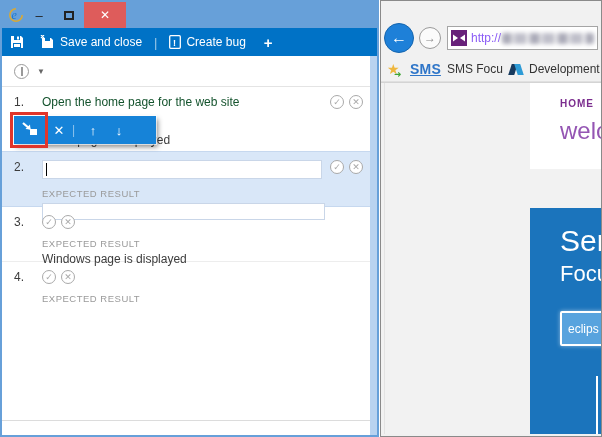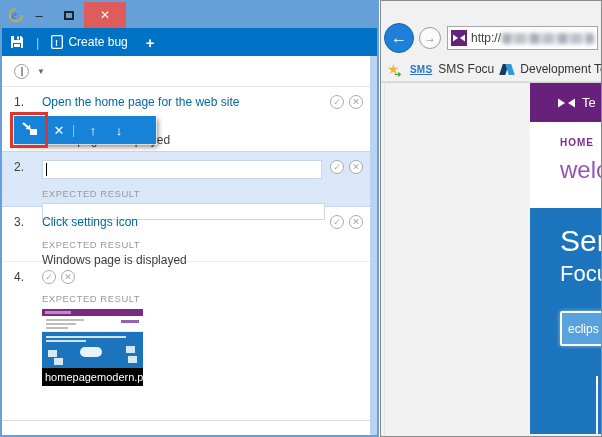--- a/index.html
+++ b/index.html
@@ -24,21 +24,21 @@
   .info-icon { width:15px; height:15px; border:1px solid #9a9a9a; border-radius:50%; position:relative; margin-right:8px; }
   .info-icon::after { content:""; position:absolute; left:6px; top:2px; width:1.5px; height:9px; background:#9a9a9a; }
   .hdr-caret { font-size:8px; color:#666; margin-right:14px; }
 
   .tr-scrollstrip { position:absolute; top:54px; right:0; bottom:0; width:7px; background:#B9D3F0; }
 
   .steps { position:relative; }
   .step { position:relative; padding:8px 14px 0 12px; }
   .step-row { display:flex; align-items:flex-start; }
   .step-num { width:28px; font-size:12px; color:#3c3c3c; }
-  .step-action { flex:1; font-size:12px; color:#0369a1; line-height:15px; padding-right:6px; }
+  .step-action { flex:1; font-size:12px; color:#14532d; line-height:15px; padding-right:6px; }
   .step-marks { display:flex; gap:5px; }
   .mark { width:14px; height:14px; border:1px solid #a9a9a9; border-radius:50%; color:#a9a9a9; font-size:9px; line-height:12px; text-align:center; background:#fff; }
   .exp-label { margin:9px 0 0 28px; font-size:9.5px; color:#9a9a9a; letter-spacing:0.5px; }
   .exp-text { margin:3px 0 0 28px; font-size:12px; color:#3c3c3c; line-height:15px; }
 
   .s1 { height:64px; }
   .s2 { height:56px; background:#D9E7F8; border-top:1px solid #C6D8EF; border-bottom:1px solid #C6D8EF; }
   .s3 { height:55px; border-bottom:1px solid #EDEDED; }
   .s4 { height:158px; }
 
@@ -77,27 +77,27 @@
   .wicon svg { display:block; }
 
   
   .br-window { position:absolute; left:380px; top:0; width:222px; height:437px; background:#F1F1F1; border:1px solid #8A8A8A; }
   .br-top { height:18px; }
   .br-nav { height:38px; display:flex; align-items:center; padding:0 3px; }
   .nav-back { width:30px; height:30px; border-radius:50%; background:#1E80D8; border:1px solid #1565AE; color:#fff; font-size:16px; font-weight:bold; display:flex; align-items:center; justify-content:center; flex:none; }
   .nav-fwd { width:22px; height:22px; border-radius:50%; background:#FBFBFB; border:1px solid #9a9a9a; color:#8a8a8a; font-size:12px; display:flex; align-items:center; justify-content:center; margin-left:5px; flex:none; }
   .addr-bar { flex:1; height:24px; background:#fff; border:1px solid #A5A5A5; margin-left:6px; display:flex; align-items:center; padding:0 3px; overflow:hidden; }
   .favicon-vs { width:16px; height:16px; background:#68217A; display:flex; align-items:center; justify-content:center; flex:none; }
-  .addr-proto { font-size:12px; color:#404040; margin-left:4px; white-space:nowrap; }
+  .addr-proto { font-size:12px; color:#8b5cf6; margin-left:4px; white-space:nowrap; }
   .addr-blur { flex:1; height:11px; margin-left:1px; border-radius:2px; background:repeating-linear-gradient(90deg,#ABABB8 0 9px,#DDDDE2 9px 13px,#BFBFCA 13px 24px,#E9E9EC 24px 28px); filter:blur(2px); }
   .br-fav { height:25px; display:flex; align-items:center; gap:6px; padding:0 6px; font-size:12px; color:#333; border-bottom:1px solid #E0E0E0; white-space:nowrap; overflow:hidden; }
   .fav-star { position:relative; width:17px; height:16px; flex:none; }
   .fav-star .st { color:#EFB73E; font-size:14px; line-height:16px; }
   .fav-star .ar { position:absolute; left:7px; bottom:-2px; color:#3FA535; font-size:9px; font-weight:bold; }
-  .sms-mini { color:#2E75C8; font-size:10px; font-weight:bold; letter-spacing:0.2px;text-decoration:underline; }
+  .sms-mini { color:#2E75C8; font-size:14px; font-weight:bold; letter-spacing:0.2px;text-decoration:underline; }
   .dev-logo { width:14px; height:13px; position:relative; flex:none; }
   .dev-logo .p1 { position:absolute; left:1px; top:1px; width:6px; height:11px; background:#173A5E; transform:skewX(-18deg); }
   .dev-logo .p2 { position:absolute; left:7px; top:1px; width:6px; height:11px; background:#2E9BD6; transform:skewX(18deg); }
 
   .br-page { position:relative; height:352px; background:#F2F2F2; border-top:1px solid #D4D4D4; overflow:hidden; }
   .page-leftline { position:absolute; left:3px; top:0; bottom:0; width:1px; background:#E3E3E3; }
   .page-col { position:absolute; left:149px; top:0; right:0; bottom:0; }
   .pg-purple { height:39px; background:#68217A; display:flex; align-items:center; padding-left:28px; gap:7px; color:#fff; font-size:13px; }
   .pg-white { height:86px; background:#fff; padding:15px 0 0 30px; }
   .pg-home { font-size:10px; font-weight:bold; color:#7B2D8E; letter-spacing:1px; }
@@ -136,20 +136,30 @@
       <span class="wicon">
         <svg width="14" height="14" viewBox="0 0 14 14">
             <path d="M1 1 h10 l2 2 v10 h-12 z" fill="#fff"></path>
             <rect x="4" y="1" width="6" height="4" fill="#0072C6"></rect>
             <rect x="7" y="1.5" width="2" height="3" fill="#fff"></rect>
             <rect x="3" y="8" width="8" height="5" fill="#0072C6"></rect>
             <rect x="4" y="9" width="6" height="3" fill="#fff"></rect>
           </svg>
       </span>
     </span>
+    <span class="tb-item">
+      <span class="wicon">
+        <svg width="15" height="14" viewBox="0 0 15 14">
+            <path d="M2 3 h9 l2 2 v8 h-11 z" fill="#fff"></path>
+            <rect x="5" y="3" width="5" height="3" fill="#0072C6"></rect>
+            <path d="M1 0 l3 3 M4 0 l-3 3" stroke="#fff" stroke-width="1.2"></path>
+          </svg>
+      </span>
+      <span>Save and close</span>
+    </span>
     <span class="tb-divider">|</span>
     <span class="tb-item">
       <span class="wicon">
         <svg width="12" height="14" viewBox="0 0 12 14">
             <rect x="0.7" y="0.7" width="10.6" height="12.6" rx="1" fill="none" stroke="#fff" stroke-width="1.3"></rect>
             <text x="4" y="10.5" font-size="9" fill="#fff" font-weight="bold">!</text>
           </svg>
       </span>
       <span>Create bug</span>
     </span>
@@ -204,59 +214,39 @@
           <span class="mark"><span>✕</span></span>
         </span>
       </div>
       <div class="exp-label">EXPECTED RESULT</div>
       <div class="ipt ipt-expected"></div>
     </div>
 
     <div class="step s3">
       <div class="step-row">
         <span class="step-num">3.</span>
-        <span class="step-action">Click settings icon</span>
         <span class="step-marks">
           <span class="mark"><span>✓</span></span>
           <span class="mark"><span>✕</span></span>
         </span>
       </div>
       <div class="exp-label">EXPECTED RESULT</div>
       <div class="exp-text">Windows page is displayed</div>
     </div>
 
     <div class="step s4">
       <div class="step-row">
         <span class="step-num">4.</span>
         <span class="step-marks">
           <span class="mark"><span>✓</span></span>
           <span class="mark"><span>✕</span></span>
         </span>
       </div>
       <div class="exp-label">EXPECTED RESULT</div>
 
-      <div class="thumb">
-        <div class="thumb-purple"></div>
-        <div class="thumb-white">
-          <span class="tw-line tw-l1"></span>
-            <span class="tw-line tw-l2"></span>
-            <span class="tw-line tw-l3"></span>
-            <span class="tw-link"></span>
-        </div>
-        <div class="thumb-blue">
-          <span class="tb-line tb-t1"></span>
-            <span class="tb-line tb-t2"></span>
-          <span class="tb-cloud"></span>
-          <span class="tb-node tb-n1"></span>
-            <span class="tb-node tb-n2"></span>
-            <span class="tb-node tb-n3"></span>
-            <span class="tb-node tb-n4"></span>
-        </div>
-        <div class="thumb-caption">homepagemodern.png</div>
-      </div>
     </div>
 
     <div class="tr-bottom"></div>
   </div>
 
   <div class="tr-scrollstrip"></div>
 </div>
 
 <div class="br-window">
   <div class="br-top"></div>
@@ -290,29 +280,20 @@
     <span class="dev-logo">
         <span class="p1"></span>
         <span class="p2"></span>
       </span>
     <span>Development To</span>
   </div>
 
   <div class="br-page">
     <span class="page-leftline"></span>
     <div class="page-col">
-      <div class="pg-purple">
-        <span class="wicon">
-          <svg width="17" height="14" viewBox="0 0 17 14">
-              <polygon points="0,2.5 7,7 0,11.5" fill="#fff"></polygon>
-              <polygon points="17,2.5 10,7 17,11.5" fill="#fff"></polygon>
-            </svg>
-        </span>
-        <span>Te</span>
-      </div>
       <div class="pg-white">
         <div class="pg-home">HOME</div>
         <div class="pg-welcome">welc</div>
       </div>
       <div class="pg-blue">
         <div class="pg-hero1">Serv</div>
         <div class="pg-hero2">Focu</div>
         <div class="pg-btn">
             <span>eclips</span>
           </div>

